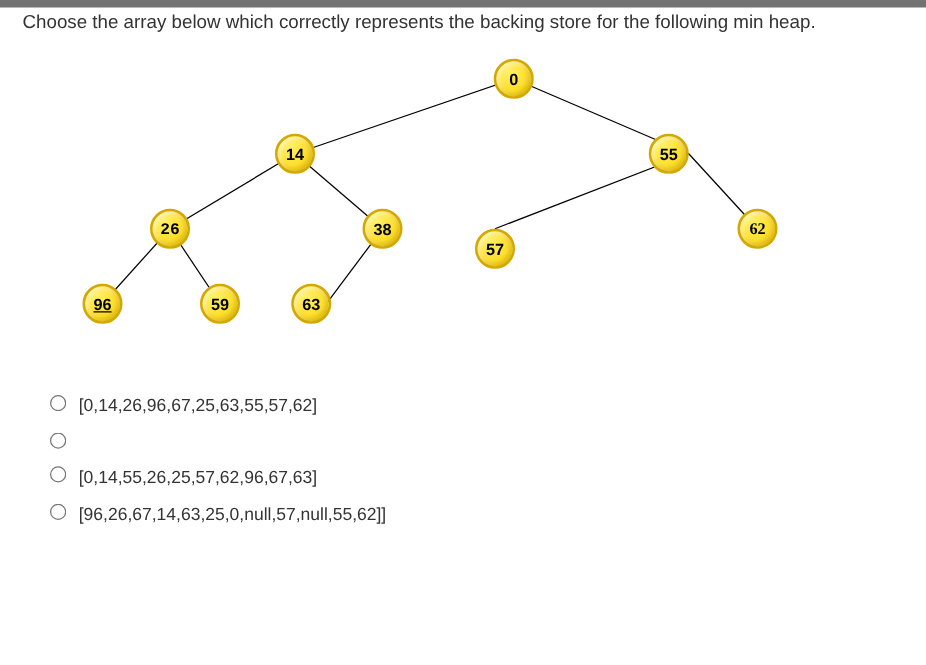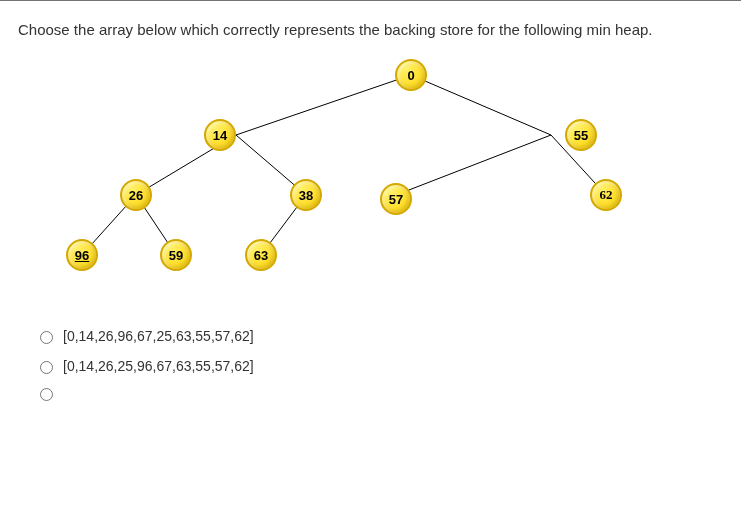--- a/index.html
+++ b/index.html
@@ -4,22 +4,22 @@
   <style>
     * { box-sizing: border-box; margin: 0; padding: 0; }
     body {
       font-family: 'Segoe UI', Arial, sans-serif;
       background: #fff;
       width: 741px;
       height: 532px;
       position: relative;
     }
     .container {
-      border-top: 1px solid #737373;
-      padding: 20px 18px;
+      border-top: 6px solid #737373;
+      padding: 3px 18px;
     }
     .question-text {
       font-size: 15px;
       color: #333;
       margin-bottom: 25px;
     }
     .heap-diagram {
       position: relative;
       width: 640px;
       height: 230px;
@@ -52,21 +52,21 @@
       font-weight: bold;
       color: #000;
       transform: translate(-50%, -50%);
       box-shadow: inset -2px -2px 4px rgba(0,0,0,0.15), inset 2px 2px 4px rgba(255,255,255,0.6);
     }
     .options {
       margin-left: 22px;
     }
     .option {
       display: flex;
-      align-items: flex-end;
+      align-items: flex-start;
       margin-bottom: 14px;
       font-size: 14px;
       color: #333;
     }
     .option input[type="radio"] {
       margin-right: 10px;
       width: 13px;
       height: 13px;
     }
   </style>
@@ -82,37 +82,41 @@
       <line x1="375" y1="12" x2="515" y2="72"></line>
       <line x1="200" y1="72" x2="100" y2="132"></line>
       <line x1="200" y1="72" x2="270" y2="132"></line>
       <line x1="515" y1="72" x2="360" y2="132"></line>
       <line x1="515" y1="72" x2="570" y2="132"></line>
       <line x1="100" y1="132" x2="46" y2="192"></line>
       <line x1="100" y1="132" x2="140" y2="192"></line>
       <line x1="270" y1="132" x2="225" y2="192"></line>
     </svg>
     <div class="node" style="left:375px; top:12px;">0</div>
-    <div class="node" style="left:184px; top:72px;text-align:center;">14</div>
-    <div class="node" style="left:545px; top:72px;">55</div>
-    <div class="node" style="left:100px; top:132px;">26</div>
+    <div class="node" style="left:200px; top:72px;text-align:center;">14</div>
+    <div class="node" style="left:499px; top:72px;">55</div>
+    <div class="node" style="left:100px; top:132px;font-family:Liberation Mono, monospace;">26</div>
     <div class="node" style="left:270px; top:132px;">38</div>
-    <div class="node" style="left:360px; top:136px;">57</div>
+    <div class="node" style="left:360px; top:148px;">57</div>
     <div class="node" style="left:570px; top:132px;font-family:Liberation Serif, serif;">62</div>
     <div class="node" style="left:46px; top:192px;text-decoration:underline;">96</div>
     <div class="node" style="left:140px; top:192px;">59</div>
-    <div class="node" style="left:225px; top:192px;">63</div>
+    <div class="node" style="left:213px; top:192px;">63</div>
   </div>
 
   <div class="options">
     <label class="option">
       <input type="radio" name="answer" style="">
       <span>[0,14,26,96,67,25,63,55,57,62]</span>
     </label>
     <label class="option">
       <input type="radio" name="answer" style="">
-      <span>[0,14,26,25,96,67,63,55,57,62]</span>
     </label>
     <label class="option">
       <input type="radio" name="answer" style="">
+      <span>[0,14,55,26,25,57,62,96,67,63]</span>
+    </label>
+    <label class="option">
+      <input type="radio" name="answer" style="">
+      <span>[96,26,67,14,63,25,0,null,57,null,55,62]]</span>
     </label>
   </div>
 </div>
 
 </body></html>

